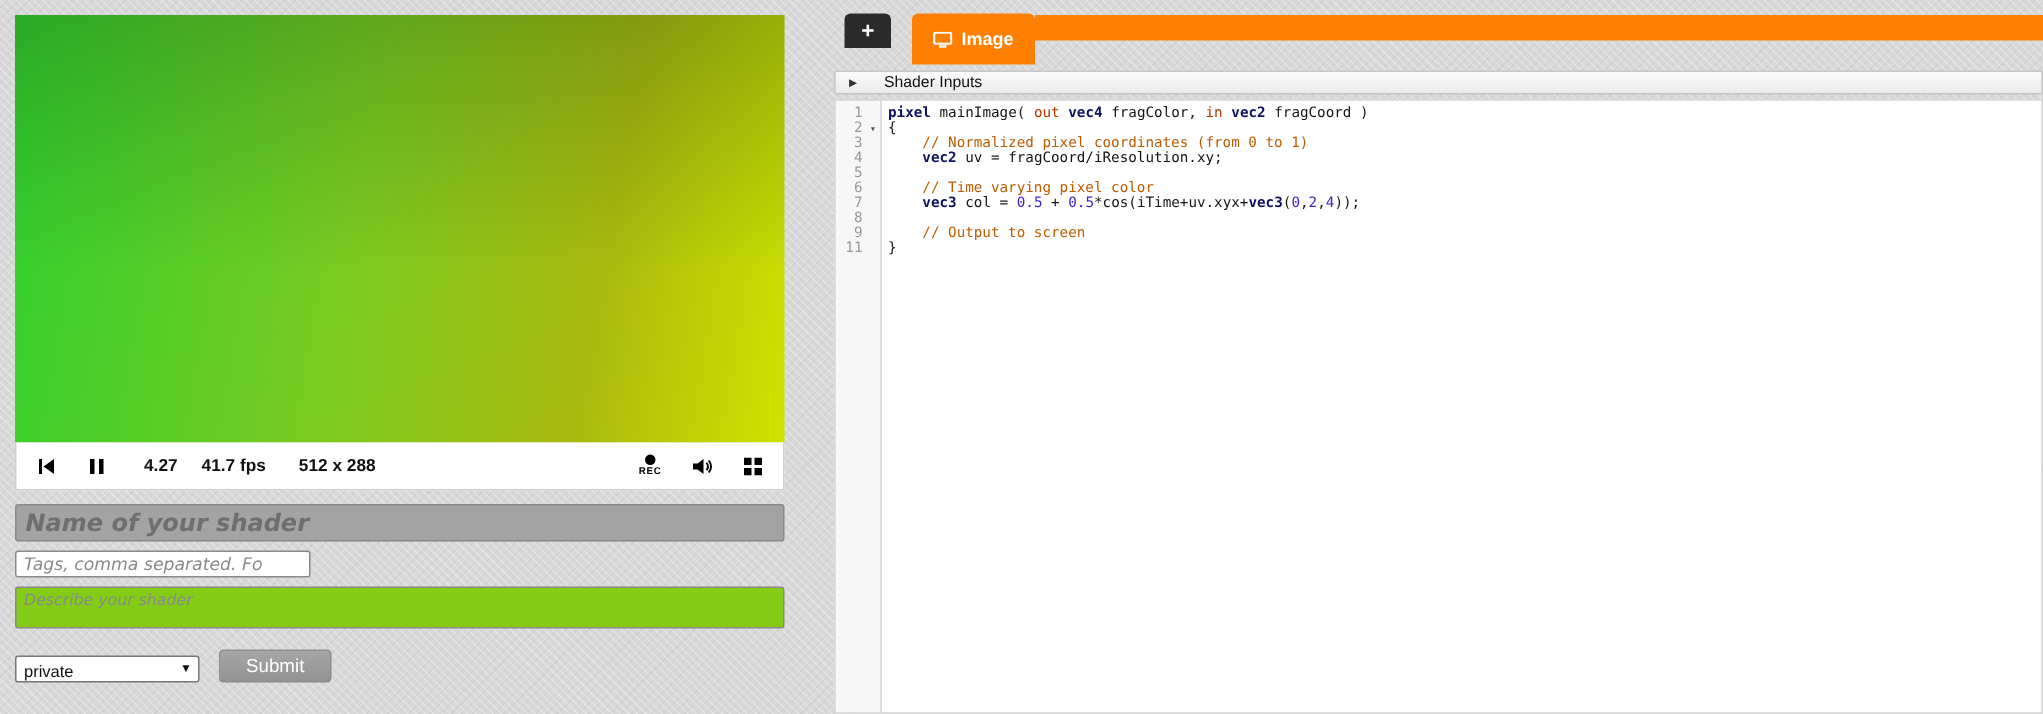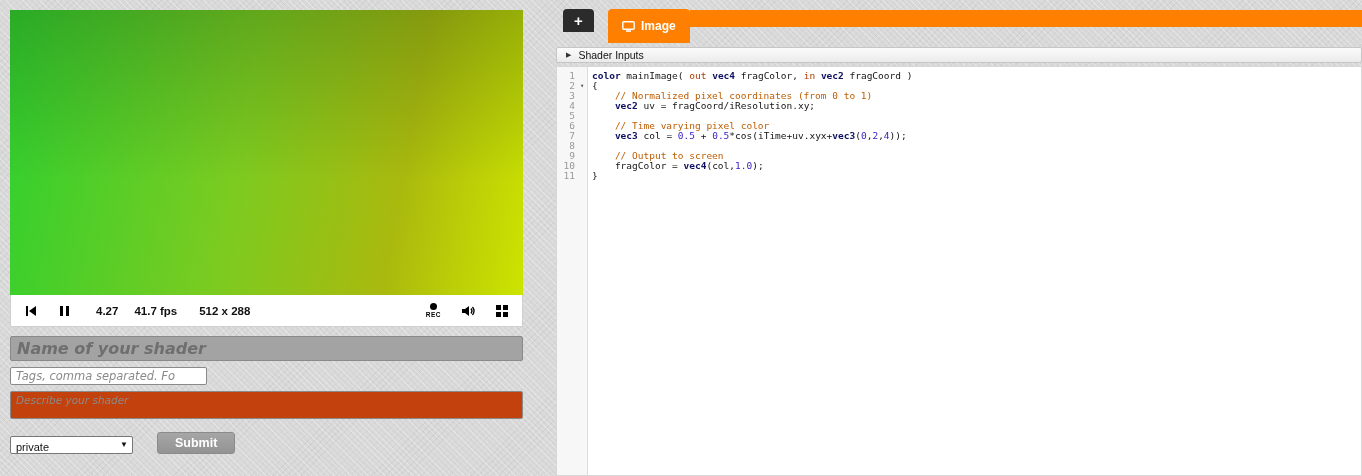--- a/index.html
+++ b/index.html
@@ -43,57 +43,57 @@
     background:#a3a3a3; padding:0 6px; font-family:"DejaVu Sans", sans-serif; font-size:16px; color:#222;
   }
   .name-input::placeholder { color:#6f6f6f; font-weight:bold; font-style:italic; opacity:1; }
   .tags-input {
     margin-top:6px; width:197px; height:18px; border:1px solid #8a8a8a; border-radius:2px;
     background:#fff; padding:0 5px; font-family:"DejaVu Sans", sans-serif; font-size:11.5px; color:#222;
   }
   .tags-input::placeholder { color:#8a8a8a; font-style:italic; opacity:1; }
   .desc-input {
     margin-top:6px; width:100%; height:28px; border:1px solid #8a8a8a; border-radius:2px;
-    background:#c2410c; padding:2px 5px; resize:none;
+    background:#84cc16; padding:2px 5px; resize:none;
     font-family:"DejaVu Sans", sans-serif; font-size:10.5px; color:#222;
   }
   .desc-input::placeholder { color:#8a8a8a; font-style:italic; opacity:1; }
 
   .bottom-row { margin-top:9px; display:flex; align-items:flex-start; }
   .select-wrap { position:relative; margin-top:4px; }
   .vis-select {
     width:123px; height:18px; border:1px solid #777; border-radius:2px; background:#fff;
     font-family:"Liberation Sans", sans-serif; font-size:11px; color:#111;
     -webkit-appearance:none; appearance:none; padding:4px 18px 0 5px;
   }
   .select-arrow { position:absolute; right:5px; top:4px; font-size:8px; color:#111; pointer-events:none; }
   .submit-btn {
-    margin-left:24px; height:22px; padding:0 17px; border:1px solid #8b8b8b; border-radius:3px;
-    background:linear-gradient(#a6a6a6,#939393); color:#fff; font-weight:bold; font-size:12.5px;
+    margin-left:13px; height:22px; padding:0 17px; border:1px solid #8b8b8b; border-radius:3px;
+    background:linear-gradient(#a6a6a6,#939393); color:#fff; font-weight:normal; font-size:12.5px;
     font-family:"Liberation Sans", sans-serif; cursor:pointer;
   }
 
   
   .right-col { position:absolute; left:556px; top:0; right:0; height:476px; display:flex; flex-direction:column; }
   .tab-bar { margin-top:9px; padding-left:7px; display:flex; align-items:flex-start; height:24px; }
   .tab-add {
     width:31px; height:23px; background:#2b2b2b; border:none; border-radius:4px 4px 0 0;
     color:#fff; font-size:15px; font-weight:bold; line-height:20px; cursor:pointer;
   }
   .tab-image {
     margin-left:14px; height:34px; background:#ff8000; border:none; border-radius:4px 4px 0 0;
     color:#fff; font-size:12px; font-weight:bold; padding:0 14px; cursor:pointer;
     display:flex; align-items:center; gap:6px;
   }
   .tab-strip { flex:1; height:17px; margin-top:1px; background:#ff8000; }
 
   .inputs-bar {
     margin-top:14px; height:16px; background:linear-gradient(#fbfbfb,#ebebeb);
     border:1px solid #c6c6c6; border-radius:2px;
-    display:flex; align-items:center; padding-left:9px; gap:7px; cursor:pointer;
+    display:flex; align-items:center; padding-left:9px; gap:18px; cursor:pointer;
   }
   .inputs-arrow { font-size:7px; color:#333; }
   .inputs-label { font-size:10.5px; color:#111; }
 
   .code-editor {
     margin-top:3px; flex:1; overflow:hidden; border:1px solid #d7d7d7;
     background:linear-gradient(to right, #f7f7f7 0, #f7f7f7 30px, #ddd 30px, #ddd 31px, #fff 31px);
     padding-top:4px;
     font-family:"DejaVu Sans Mono", monospace; font-size:9.5px; line-height:10px;
   }
@@ -183,21 +183,21 @@
   <div class="inputs-bar">
     <span class="inputs-arrow">▶</span>
     <span class="inputs-label">Shader Inputs</span>
   </div>
 
   <div class="code-editor">
     <div>
         <div class="code-row">
           <span class="ln">1</span>
           <span class="fold"></span>
-          <span class="code-text"><span class="tok-typ">color</span><span class="tok-pln"> mainImage( </span><span class="tok-kw">out</span><span class="tok-pln"> </span><span class="tok-typ">vec4</span><span class="tok-pln"> fragColor, </span><span class="tok-kw">in</span><span class="tok-pln"> </span><span class="tok-typ">vec2</span><span class="tok-pln"> fragCoord )</span></span>
+          <span class="code-text"><span class="tok-typ">pixel</span><span class="tok-pln"> mainImage( </span><span class="tok-kw">out</span><span class="tok-pln"> </span><span class="tok-typ">vec4</span><span class="tok-pln"> fragColor, </span><span class="tok-kw">in</span><span class="tok-pln"> </span><span class="tok-typ">vec2</span><span class="tok-pln"> fragCoord )</span></span>
         </div>
         <div class="code-row">
           <span class="ln">2</span>
           <span class="fold">▾</span>
           <span class="code-text"><span class="tok-pln">{</span></span>
         </div>
         <div class="code-row">
           <span class="ln">3</span>
           <span class="fold"></span>
           <span class="code-text"><span class="tok-com">    // Normalized pixel coordinates (from 0 to 1)</span></span>
@@ -226,24 +226,19 @@
           <span class="ln">8</span>
           <span class="fold"></span>
           <span class="code-text"></span>
         </div>
         <div class="code-row">
           <span class="ln">9</span>
           <span class="fold"></span>
           <span class="code-text"><span class="tok-com">    // Output to screen</span></span>
         </div>
         <div class="code-row">
-          <span class="ln">10</span>
-          <span class="fold"></span>
-          <span class="code-text"><span class="tok-pln">    fragColor = </span><span class="tok-typ">vec4</span><span class="tok-pln">(col,</span><span class="tok-num">1.0</span><span class="tok-pln">);</span></span>
-        </div>
-        <div class="code-row">
           <span class="ln">11</span>
           <span class="fold"></span>
           <span class="code-text"><span class="tok-pln">}</span></span>
         </div>
       </div>
   </div>
 </div>
 
 </body></html>

